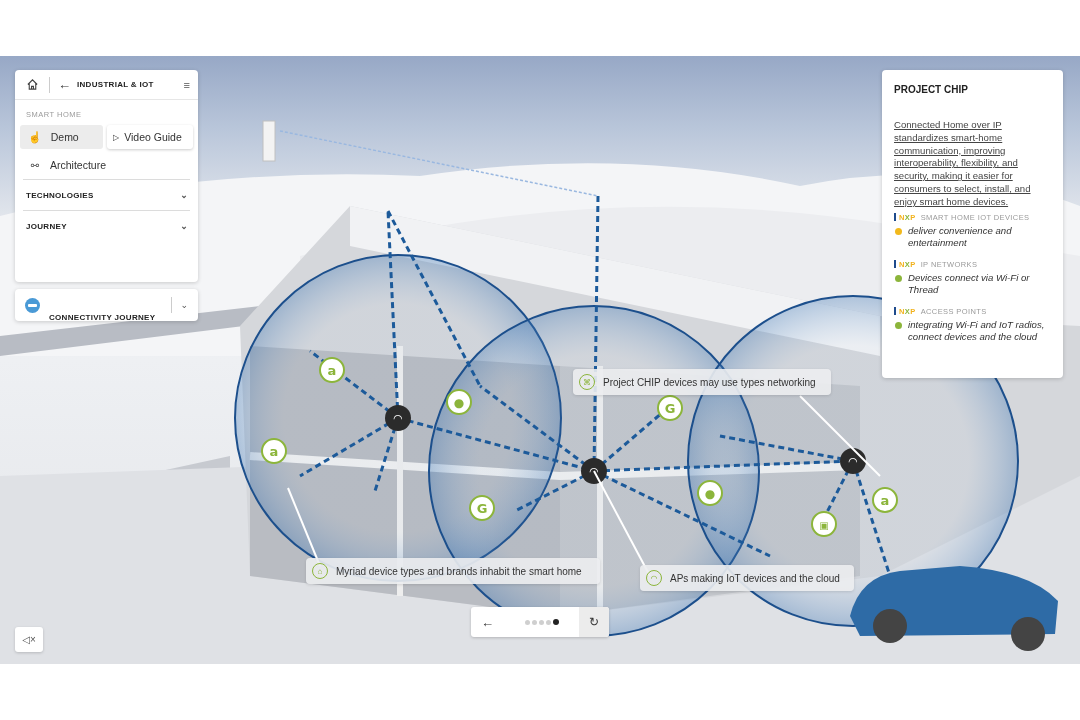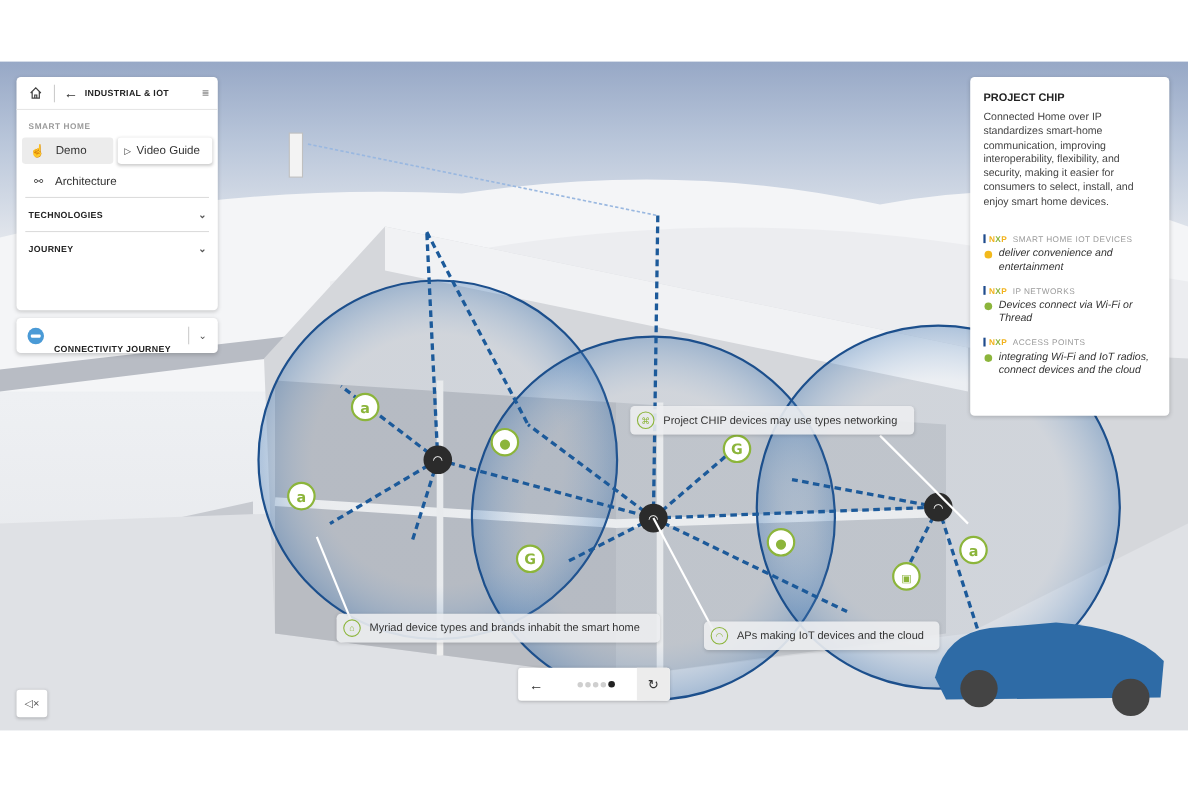--- a/index.html
+++ b/index.html
@@ -9,39 +9,39 @@
   .scene { position: absolute; left: 0; top: 0; width: 1080px; height: 608px; }
 
   .panel { position: absolute; background: #fff; border-radius: 4px; box-shadow: 0 1px 4px rgba(0,0,0,0.18); }
   .nav-panel { left: 15px; top: 14px; width: 183px; height: 212px; }
   .nav-header { height: 30px; display: flex; align-items: center; padding: 0 8px; border-bottom: 1px solid #e6e6e6; }
   .nav-header .home { width: 18px; height: 18px; display:flex; align-items:center; justify-content:center; }
   .nav-header .sep { width: 1px; height: 16px; background: #ccc; margin: 0 8px; }
   .nav-header .back { font-size: 13px; color: #333; margin-right: 6px; }
   .nav-header .title { font-size: 8px; font-weight: bold; color: #222; letter-spacing: 0.3px; flex: 1; }
   .nav-header .menu { font-size: 11px; color: #555; }
-  .section-label { font-size: 7.5px; color: #9a9a9a; letter-spacing: 0.5px; padding: 10px 11px 6px; font-weight: bold; }
+  .section-label { font-size: 7.5px; color: #9a9a9a; letter-spacing: 0.5px; padding: 10px 11px 6px; }
   .nav-row { display: flex; gap: 4px; padding: 0 5px; }
   .btn-demo { width: 84px; height: 24px; background: #ececec; border-radius: 3px; display:flex; align-items:center; padding-left: 8px; font-size: 10.5px; color:#333; }
   .btn-video { width: 87px; height: 24px; background: #fff; border-radius: 3px; box-shadow: 0 1px 3px rgba(0,0,0,0.2); display:flex; align-items:center; padding-left: 6px; font-size: 10.5px; color:#333; }
   .nav-item { height: 28px; display:flex; align-items:center; padding-left: 13px; font-size: 10.5px; color:#333; }
   .nav-item .ic { width: 14px; margin-right: 8px; text-align:center; font-size: 10px; color:#444; }
   .nav-divider { height: 1px; background: #dcdcdc; margin: 0 8px; }
   .collapse-row { height: 30px; display:flex; align-items:center; justify-content: space-between; padding: 0 10px 0 11px; font-size: 8px; font-weight: bold; color:#222; letter-spacing: 0.3px; }
   .chev { font-size: 9px; color:#555; }
 
   .journey { left: 15px; top: 233px; width: 183px; height: 32px; display:flex; align-items:center; padding: 0 10px; }
   .journey .globe { width: 15px; height: 15px; border-radius: 50%; background: #4a9ad6; margin-right: 9px; position: relative; }
   .journey .globe::after { content:""; position:absolute; left:3px; right:3px; top:6px; height:3px; background:#fff; border-radius:1px; }
   .journey .lbl { font-size: 8px; font-weight: bold; color:#222; letter-spacing: 0.3px; flex:1;margin-top:24px; }
   .journey .vsep { width:1px; height:16px; background:#ccc; margin-right: 8px; }
 
   .info-panel { left: 882px; top: 14px; width: 181px; height: 308px; padding: 14px 12px; }
-  .info-title { font-size: 10px; font-weight: bold; color: #222; margin-bottom: 6px; }
-  .info-desc { font-size: 9.6px; line-height: 12.8px; color: #444; margin-bottom: 22px; }
+  .info-title { font-size: 10px; font-weight: bold; color: #222; margin-bottom: 24px; }
+  .info-desc { font-size: 9.6px; line-height: 12.8px; color: #444; margin-bottom: 4px; text-decoration: underline; }
   .cat { margin-bottom: 10px; }
   .cat-head { display:flex; align-items:center; font-size: 7.5px; color:#9a9a9a; letter-spacing: 0.4px; margin-bottom: 3px; }
   .nxp { display:inline-flex; align-items:center; margin-right: 5px; font-size: 7.5px; font-weight: bold; }
   .nxp .bar { width: 2px; height: 8px; background:#1f4b8c; margin-right: 3px; }
   .nxp .n { color:#f2b21c; } .nxp .x { color:#8cb53b; } .nxp .p { color:#f2b21c; }
   .cat-body { display:flex; font-size: 9.6px; line-height: 12.5px; color:#333;font-style:italic; }
   .dot { width: 7px; height: 7px; border-radius: 50%; margin: 3px 6px 0 1px; flex-shrink: 0; }
 
   .callout { position: absolute; height: 26px; background: rgba(236,237,239,0.9); border-radius: 4px; display:flex; align-items:center; padding: 0 8px 0 6px; font-size: 10px; color:#333; box-shadow: 0 1px 3px rgba(0,0,0,0.12); }
   .callout .ci { width: 16px; height: 16px; border-radius: 50%; border: 1.6px solid #8cb53b; margin-right: 8px; display:flex; align-items:center; justify-content:center; font-size: 8px; color:#8cb53b; }

